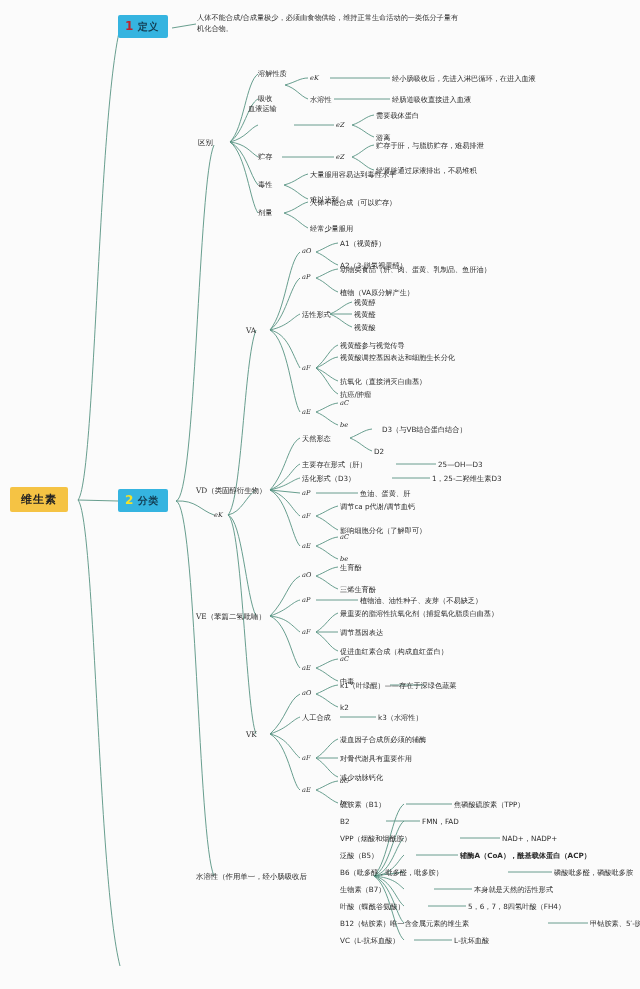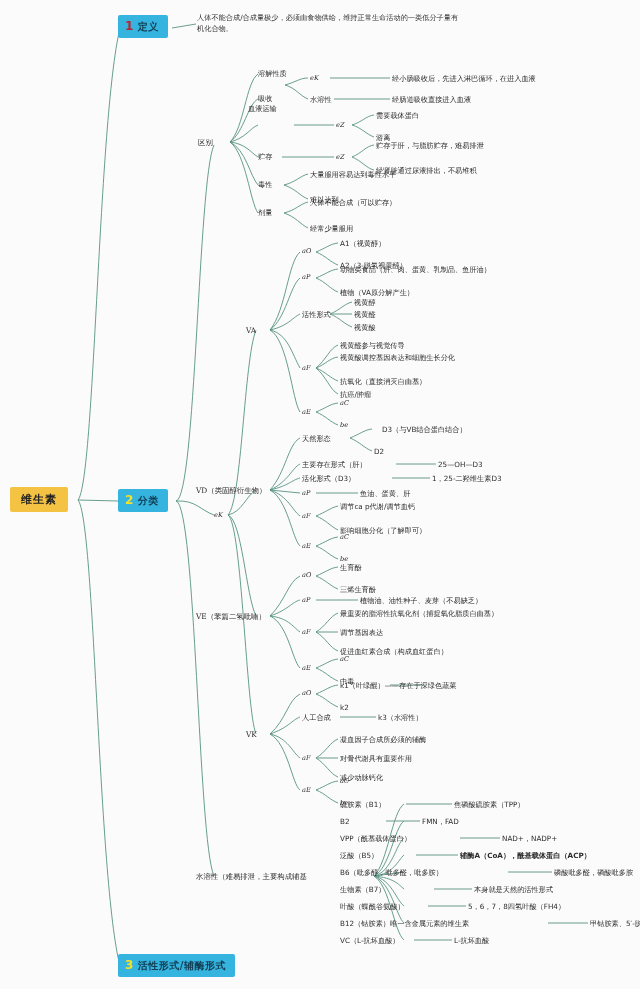--- a/index.html
+++ b/index.html
@@ -190,23 +190,20 @@
   <div class="root-box" style="left:10px;top:487px;">维生素</div>
 
   <div class="chip c1" style="left:118px;top:15px;">
     <span class="num">1</span><span class="txt">定义</span>
   </div>
 
   <div class="chip c2" style="left:118px;top:489px;">
     <span class="num">2</span><span class="txt">分类</span>
   </div>
 
-  <div class="chip c3" style="left:118px;top:954px;">
-    <span class="num">3</span><span class="txt">活性形式/辅酶形式</span>
-  </div>
 
   <div class="para" style="left:197px;top:12px;">人体不能合成/合成量极少，必须由食物供给，维持正常生命活动的一类低分子量有机化合物。</div>
 
   <div class="node sect" style="left:198px;top:138px;">区别</div>
 
   <div class="node lvl-label" style="left:258px;top:69px;">溶解性质</div>
 
   <div class="node lvl-label" style="left:258px;top:94px;">吸收</div>
   <div class="node mini" style="left:310px;top:74px;">eK</div>
   <div class="node leaf" style="left:392px;top:74px;">经小肠吸收后，先进入淋巴循环，在进入血液</div>
@@ -306,29 +303,29 @@
 
   <div class="node mini" style="left:302px;top:754px;">aF</div>
   <div class="node leaf" style="left:340px;top:735px;">凝血因子合成所必须的辅酶</div>
   <div class="node leaf" style="left:340px;top:754px;">对骨代谢具有重要作用</div>
   <div class="node leaf" style="left:340px;top:773px;">减少动脉钙化</div>
 
   <div class="node mini" style="left:302px;top:786px;">aE</div>
   <div class="node mini" style="left:340px;top:777px;">aC</div>
   <div class="node mini" style="left:340px;top:799px;">be</div>
 
-  <div class="node sect" style="left:196px;top:872px;">水溶性（难易排泄，主要构成辅基</div>
+  <div class="node sect" style="left:196px;top:872px;">水溶性（作用单一，经小肠吸收后</div>
 
   <div class="node leaf" style="left:340px;top:800px;">硫胺素（B1）</div>
   <div class="node leaf" style="left:454px;top:800px;">焦磷酸硫胺素（TPP）</div>
 
   <div class="node leaf" style="left:340px;top:817px;">B2</div>
   <div class="node leaf" style="left:422px;top:817px;">FMN，FAD</div>
 
-  <div class="node leaf" style="left:340px;top:834px;">VPP（酰基载体蛋白）</div>
+  <div class="node leaf" style="left:340px;top:834px;">VPP（烟酸和烟酰胺）</div>
   <div class="node leaf" style="left:502px;top:834px;">NAD+，NADP+</div>
 
   <div class="node leaf" style="left:340px;top:851px;">泛酸（B5）</div>
   <div class="node leaf" style="left:460px;top:851px;font-weight:bold;">辅酶A（CoA），酰基载体蛋白（ACP）</div>
 
   <div class="node leaf" style="left:340px;top:868px;">B6（吡多醇，吡多醛，吡多胺）</div>
   <div class="node leaf" style="left:554px;top:868px;">磷酸吡多醛，磷酸吡多胺</div>
 
   <div class="node leaf" style="left:340px;top:885px;">生物素（B7）</div>
   <div class="node leaf" style="left:474px;top:885px;">本身就是天然的活性形式</div>

